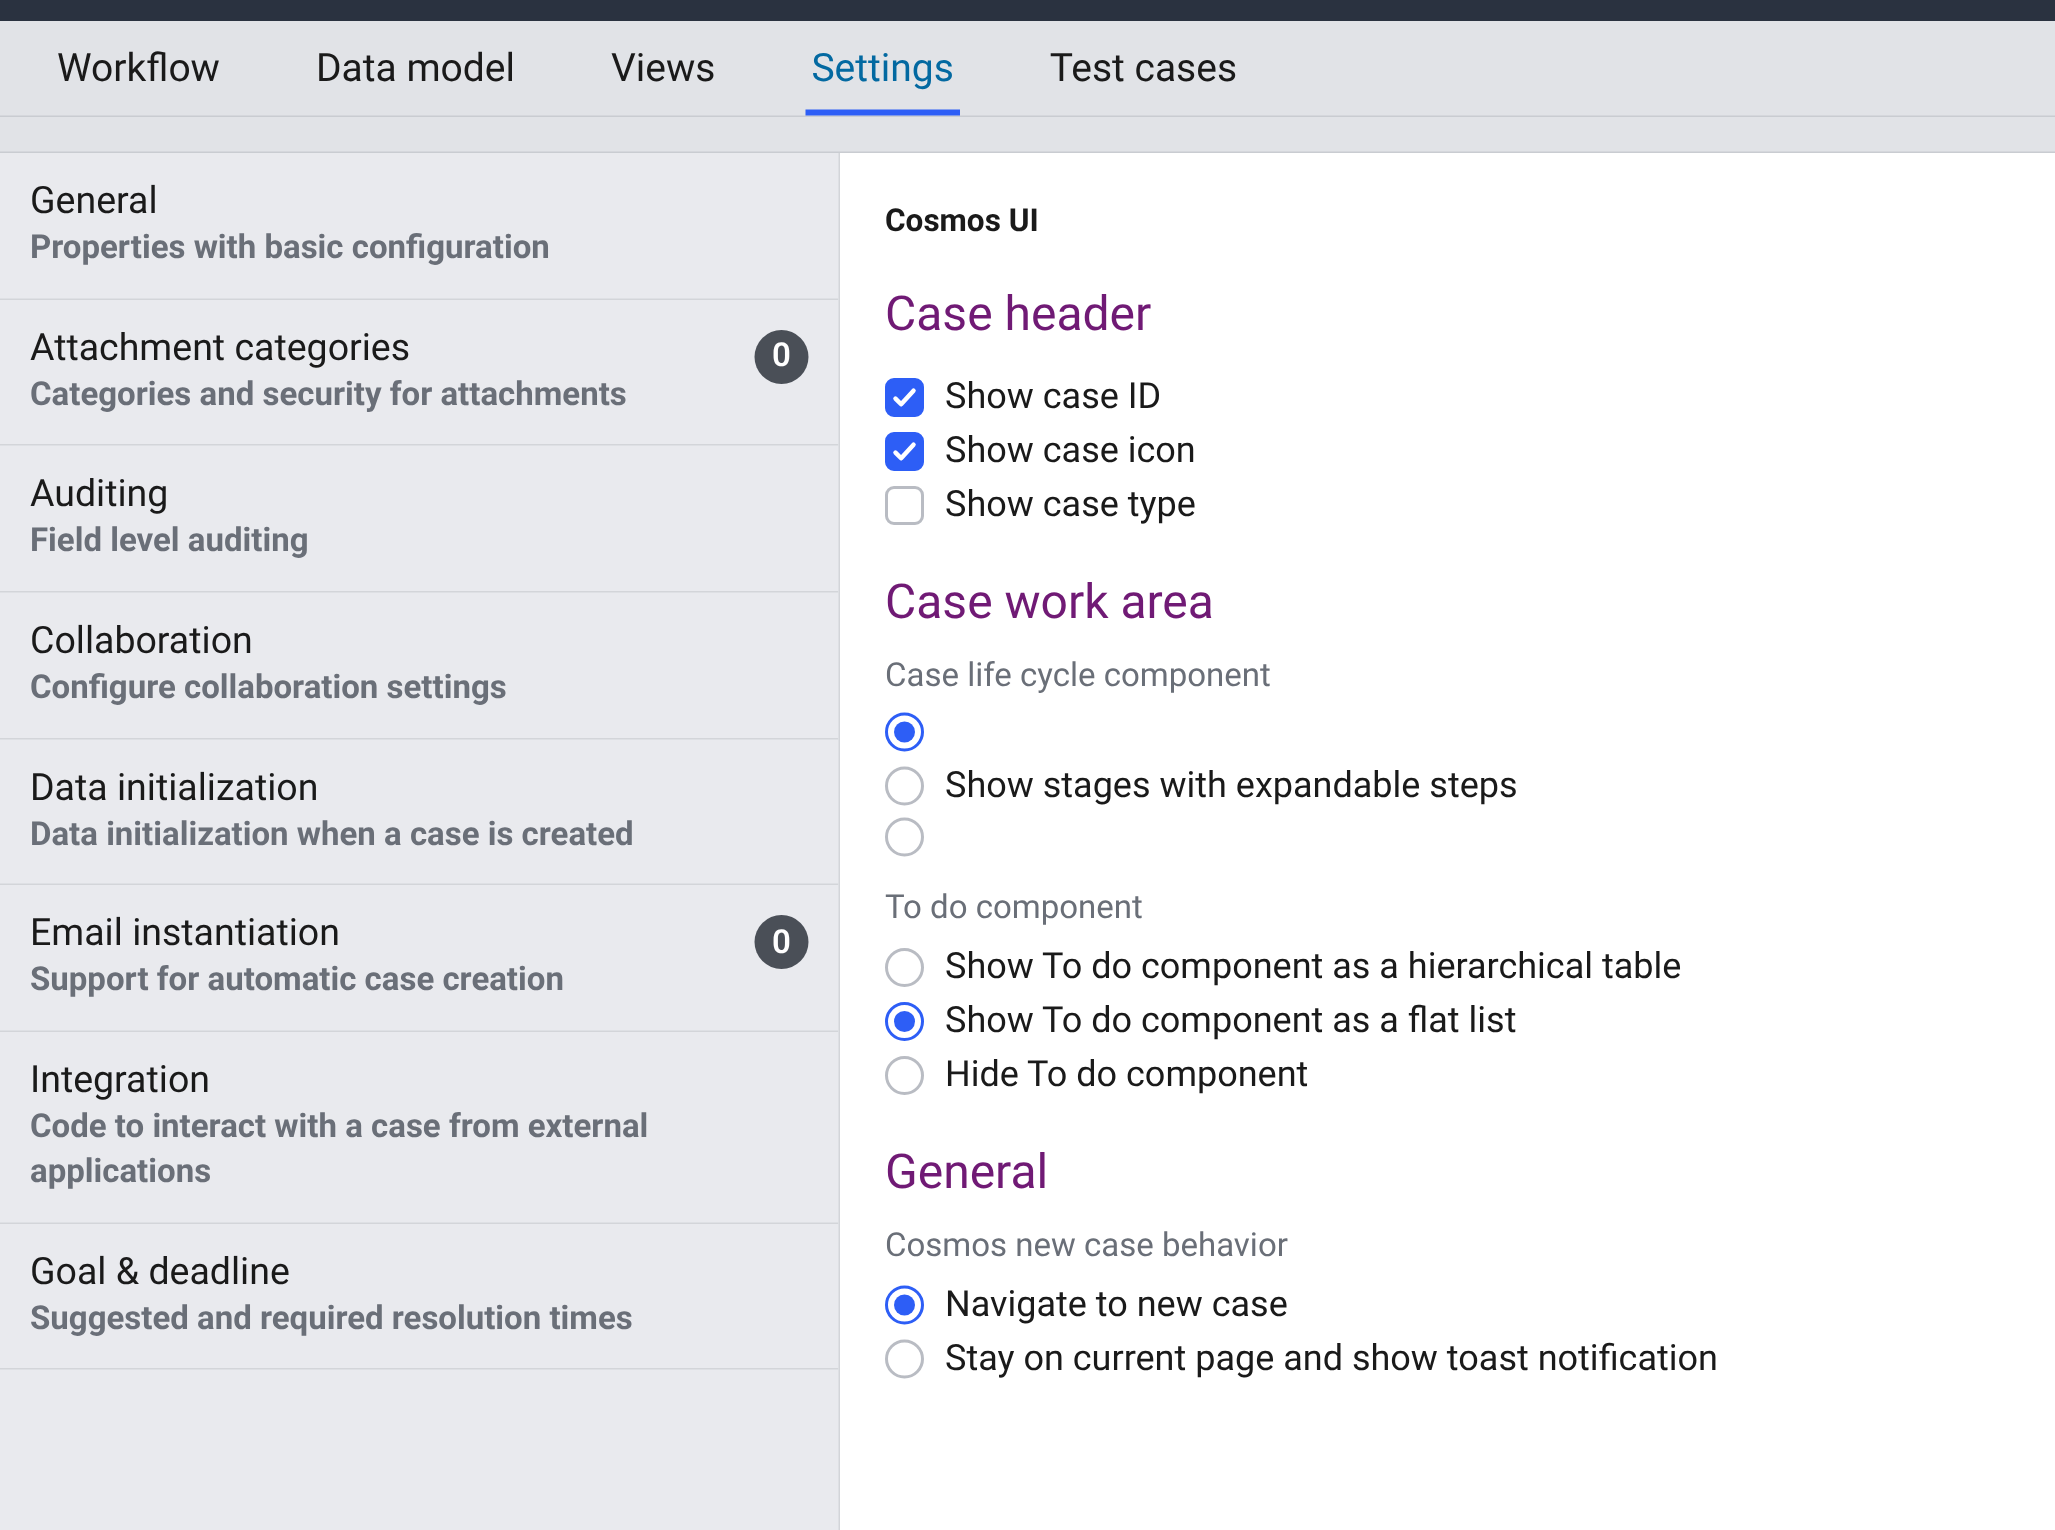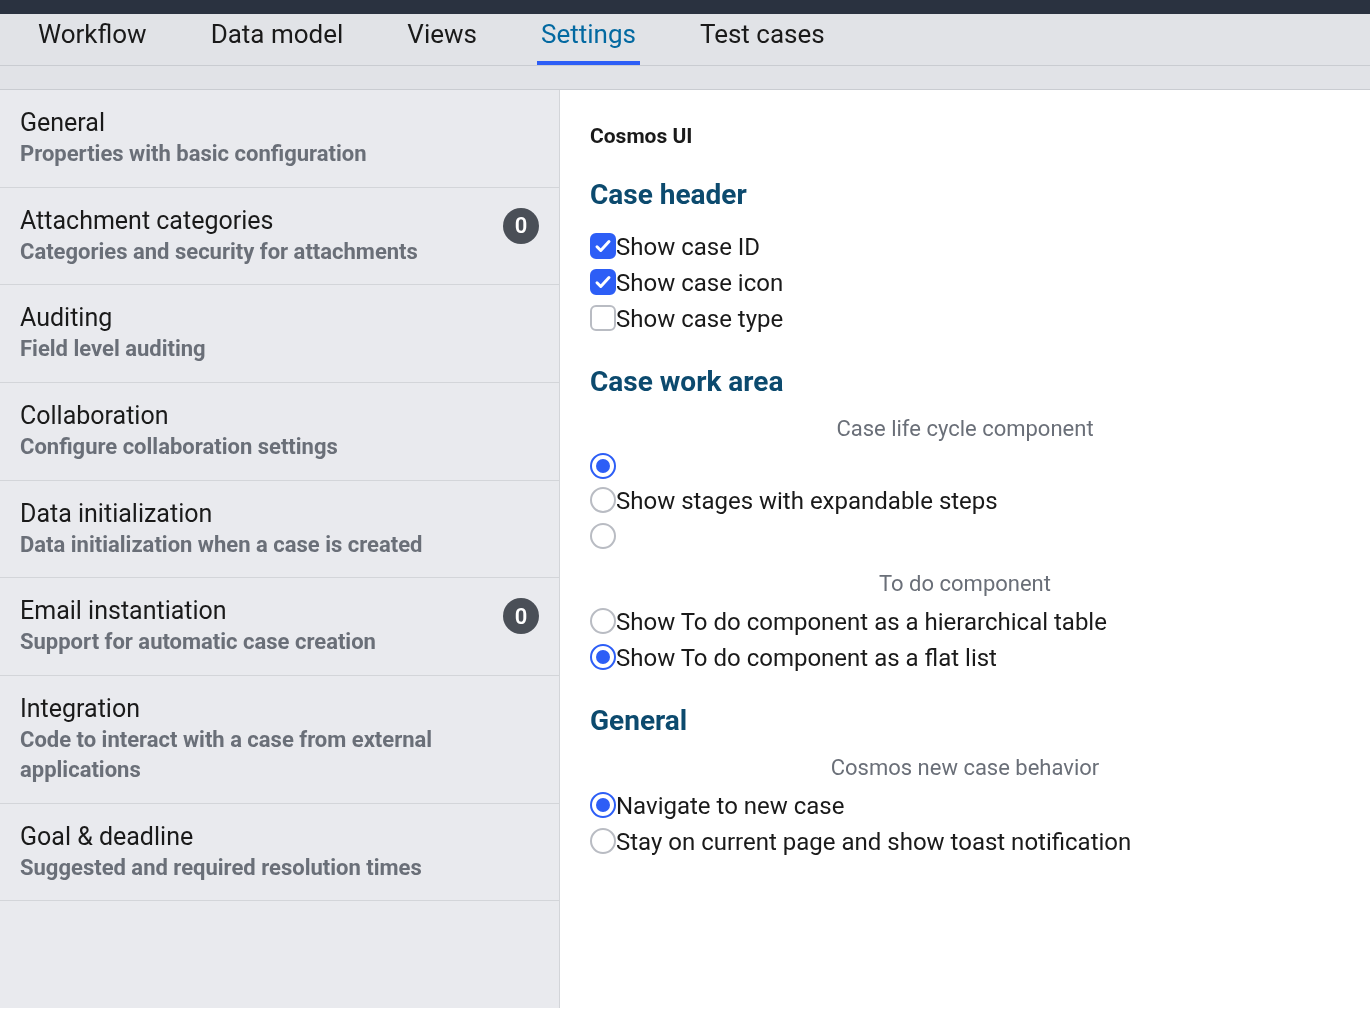--- a/index.html
+++ b/index.html
@@ -14,21 +14,21 @@
   }
   .topstrip {
     height: 14px;
     background: #2a3240;
   }
   .tabbar {
     display: flex;
     align-items: flex-end;
     gap: 56px;
     padding: 0 34px;
-    height: 52px;
+    height: 64px;
     background: #e1e3e7;
     border-bottom: 1px solid #c9ccd1;
   }
   .tab {
     font-size: 26px;
     font-weight: 400;
     color: #1a1a1a;
     padding: 14px 4px 12px 4px;
     border-bottom: 4px solid transparent;
     cursor: pointer;
@@ -94,36 +94,36 @@
     overflow-y: auto;
     background: #fff;
   }
   .h1 {
     font-size: 21px;
     font-weight: 700;
     color: #1a1a1a;
     margin-bottom: 30px;
   }
   .h2 {
-    font-size: 28px;
-    font-weight: 700;
-    color: #0c4a6e;
+    font-size: 32px;
+    font-weight: 400;
+    color: #701a75;
     margin-bottom: 18px;
     margin-top: 8px;
   }
   .section { margin-bottom: 28px; }
   .fieldlabel {
     font-size: 22px;
     color: #6a6f78;
     margin-bottom: 8px;
-    text-align: center;
   }
   .opt-row {
     display: flex;
-    align-items: flex-start;
+    align-items: flex-end;
+    gap: 14px;
     padding: 4px 0;
     cursor: pointer;
   }
   .opt-label {
     font-size: 24px;
     color: #1a1a1a;
   }
   .chk {
     width: 26px;
     height: 26px;
@@ -297,20 +297,24 @@
       <div class="opt-row">
         <span class="radio"></span>
         <span class="opt-label">Show To do component as a hierarchical table</span>
       </div>
       <div class="opt-row">
         <span class="radio selected">
             <span class="dot"></span>
           </span>
         <span class="opt-label">Show To do component as a flat list</span>
       </div>
+      <div class="opt-row">
+        <span class="radio"></span>
+        <span class="opt-label">Hide To do component</span>
+      </div>
     </div>
 
     <div class="section">
       <div class="h2">General</div>
 
       <div class="fieldlabel">Cosmos new case behavior</div>
       <div class="opt-row">
         <span class="radio selected">
             <span class="dot"></span>
           </span>

